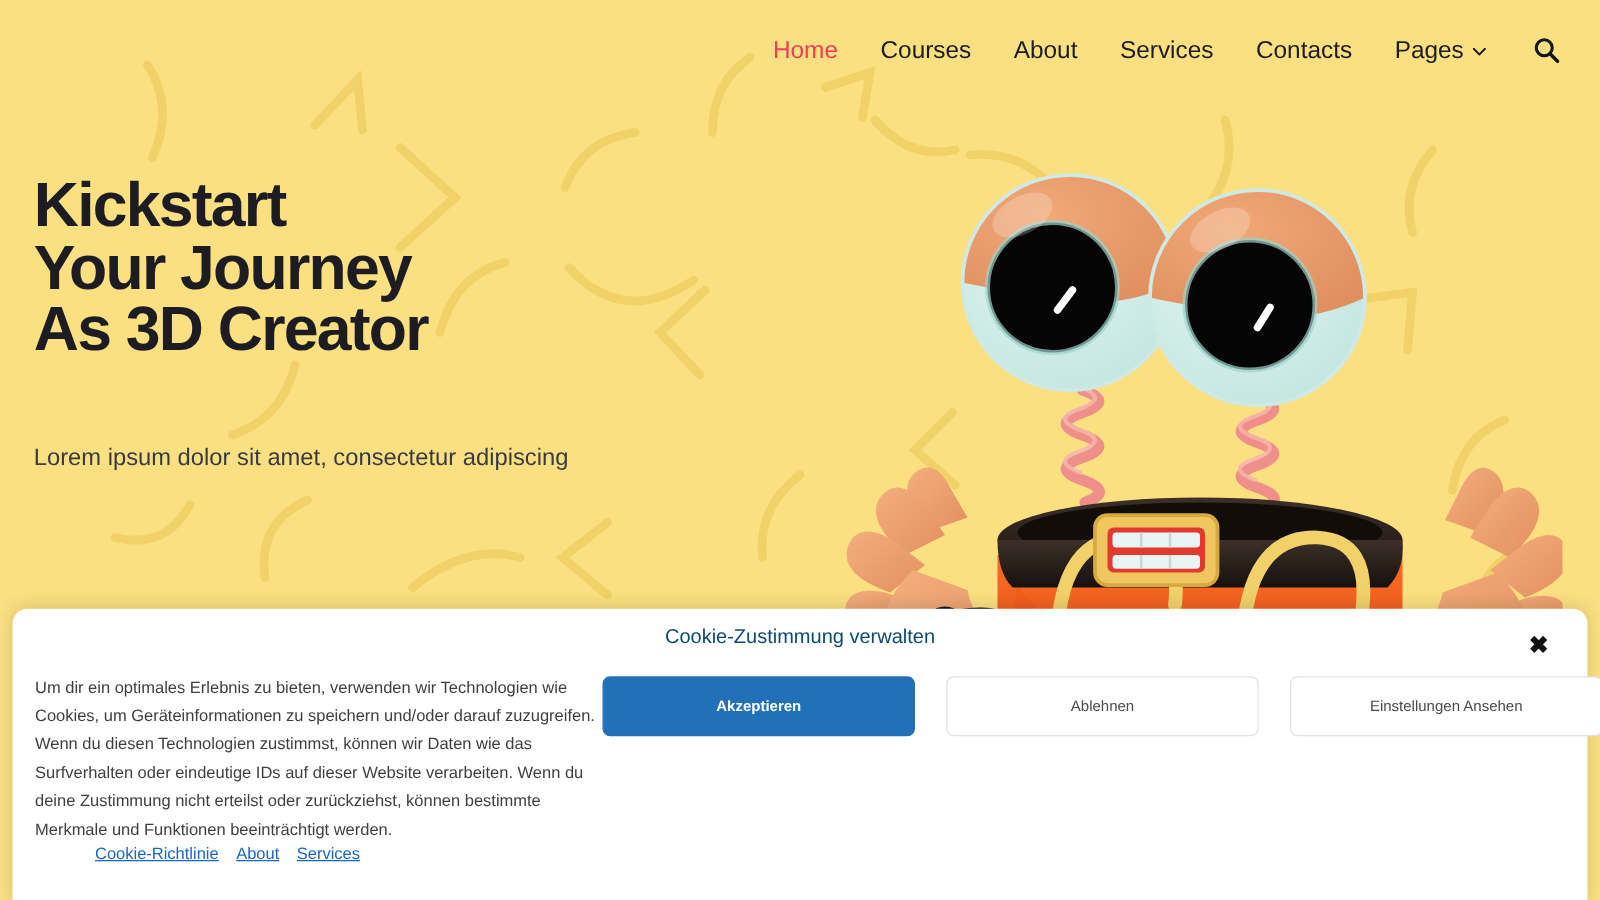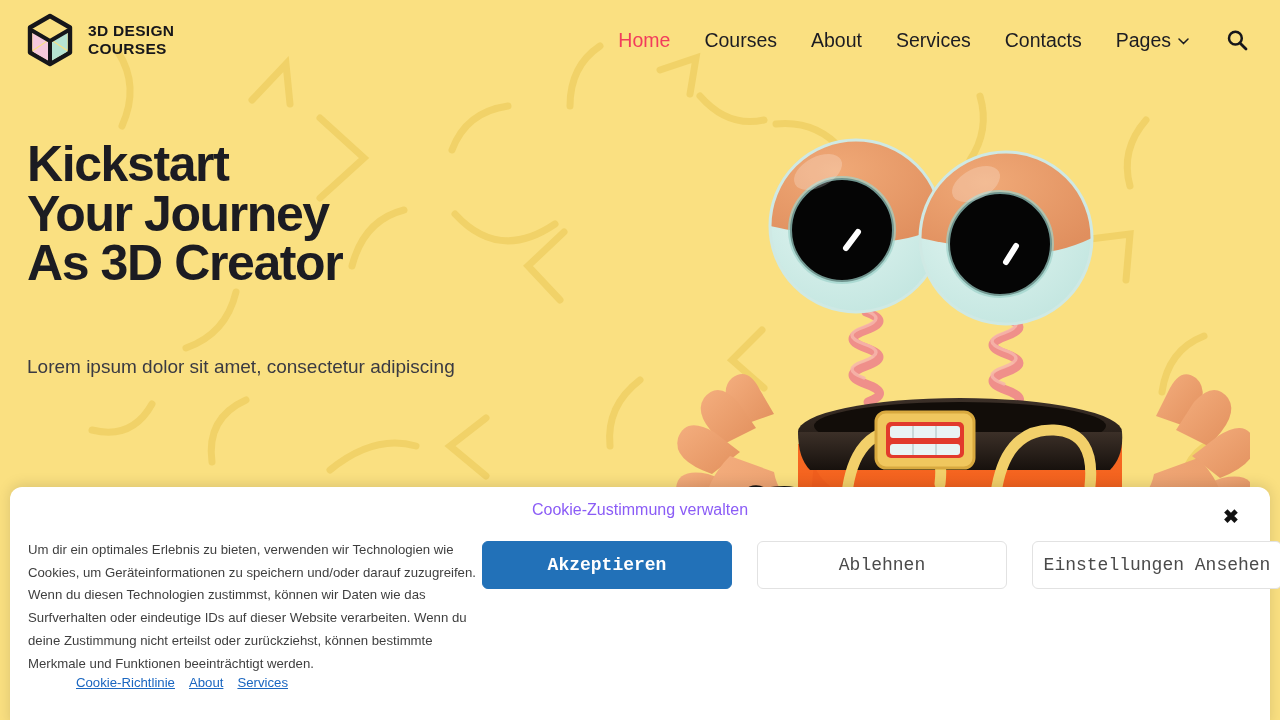--- a/index.html
+++ b/index.html
@@ -76,21 +76,21 @@
     width: 1260px; height: 240px;
     background: #ffffff;
     border-radius: 12px 12px 0 0;
     box-shadow: 0 -2px 14px rgba(0,0,0,.13);
     z-index: 60;
     padding: 0;
     font-family: "Liberation Sans", sans-serif;
   }
   #cookie-title {
     position: absolute; left: 0; right: 0; top: 14px;
-    text-align: center; font-size: 16px; color: #8b5cf6;
+    text-align: center; font-size: 16px; color: #0c4a6e;
   }
   #cookie-close {
     position: absolute; right: 26px; top: 16px;
     width: 26px; height: 26px; cursor: pointer;
     background: none; border: none;
     display: flex; align-items: center; justify-content: center;
     font-size: 19px; font-weight: bold; color: #111; line-height: 1;
   }
   #cookie-body {
     position: absolute; left: 18px; top: 52px;
@@ -103,23 +103,23 @@
   .cookie-link {
     font-size: 13.2px; color: #1a66c0;
     text-decoration: underline; cursor: pointer;
   }
   #cookie-actions {
     position: absolute; left: 472px; top: 54px;
     display: flex; gap: 8px;
   }
   .cookie-btn {
     width: 250px; height: 48px;
-    border-radius: 6px; font-size: 18px; cursor: pointer;
+    border-radius: 6px; font-size: 12px; cursor: pointer;
     display: flex; align-items: center; justify-content: center;
-    font-family: Liberation Mono, monospace;
+    font-family: Liberation Sans, sans-serif;
   }
   .cookie-btn.primary {
     background: #2271b8; color: #ffffff;
     border: 1px solid #2271b8; font-weight: bold;
   }
   .cookie-btn.ghost {
     background: #ffffff; color: #4a4a4a;
     border: 1px solid #e2e2e2;
     margin-left: 17px;
   }
@@ -156,32 +156,20 @@
     <path d="M866 430 q26 42 72 44"></path>
     <path d="M1010 486 q38 -18 42 -58"></path>
     <path d="M762 330 l-30 30 32 28"></path>
     <path d="M842 150 q-26 -30 -66 -26"></path>
     <path d="M252 100 l34 -36 4 40"></path>
   </g>
 </svg>
 
 <header id="site-header">
 
-  <a id="brand">
-    <svg id="brand-mark" viewBox="0 0 48 54" xmlns="http://www.w3.org/2000/svg">
-      <polygon points="24,3 44,14.5 44,39.5 24,51 4,39.5 4,14.5" fill="#fae081" stroke="#16161a" stroke-width="4.4" stroke-linejoin="round"></polygon>
-      <polygon points="22,28 22,47.5 6.5,38.5" fill="#f6c9dc"></polygon>
-      <polygon points="6.5,17.5 6.5,37 21,27.5" fill="#f6c9dc"></polygon>
-      <polygon points="26,28 26,47.5 41.5,38.5" fill="#b6e3d2"></polygon>
-      <polygon points="41.5,17.5 41.5,37 27,27.5" fill="#b6e3d2"></polygon>
-      <path d="M24 28 L6 17.5 M24 28 L42 17.5 M24 28 L24 50" stroke="#16161a" stroke-width="4" stroke-linecap="round" fill="none"></path>
-    </svg>
-    <div id="brand-text">3D DESIGN
-COURSES</div>
-  </a>
 
   <nav id="main-nav">
 
     <a class="nav-link is-active">
       <span>Home</span>
     </a>
 
     <a class="nav-link">
       <span>Courses</span>
     </a>

